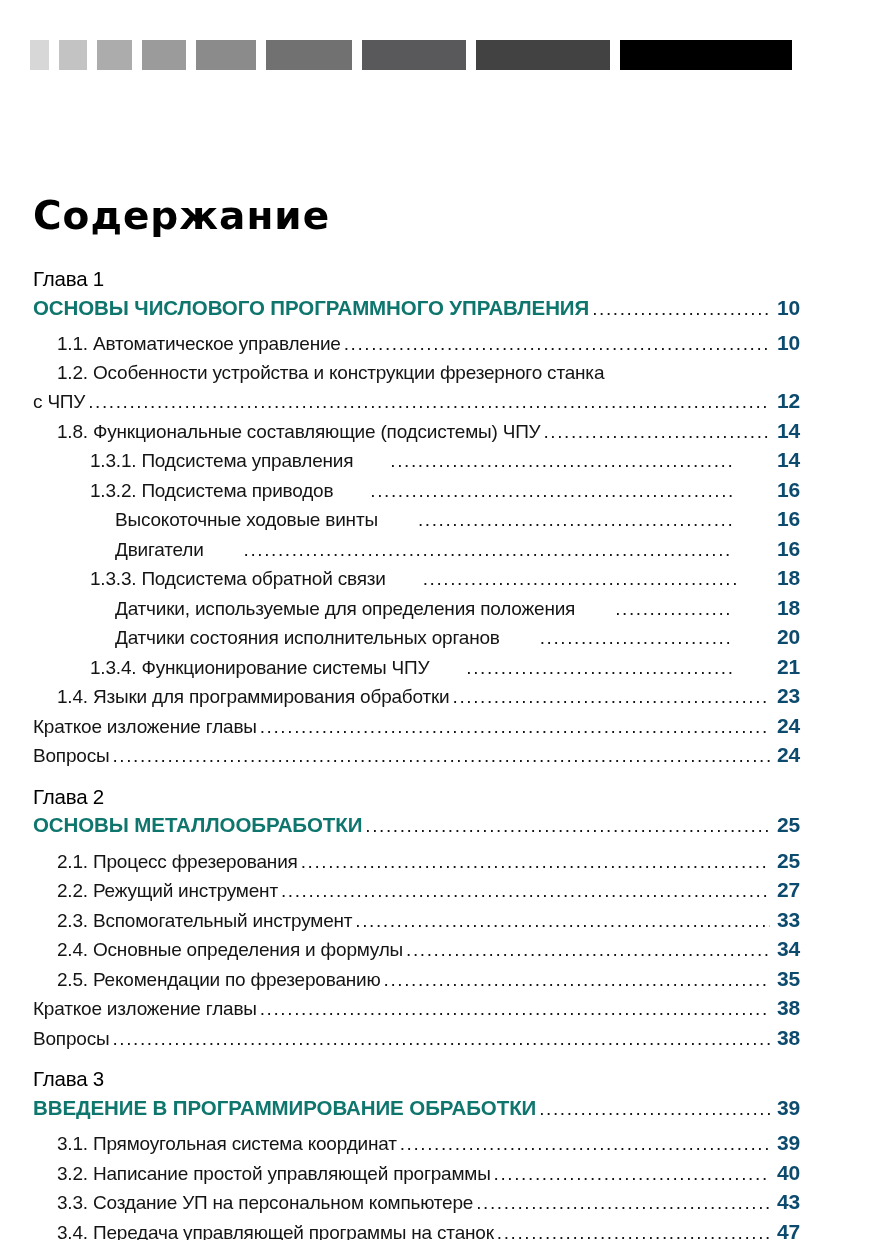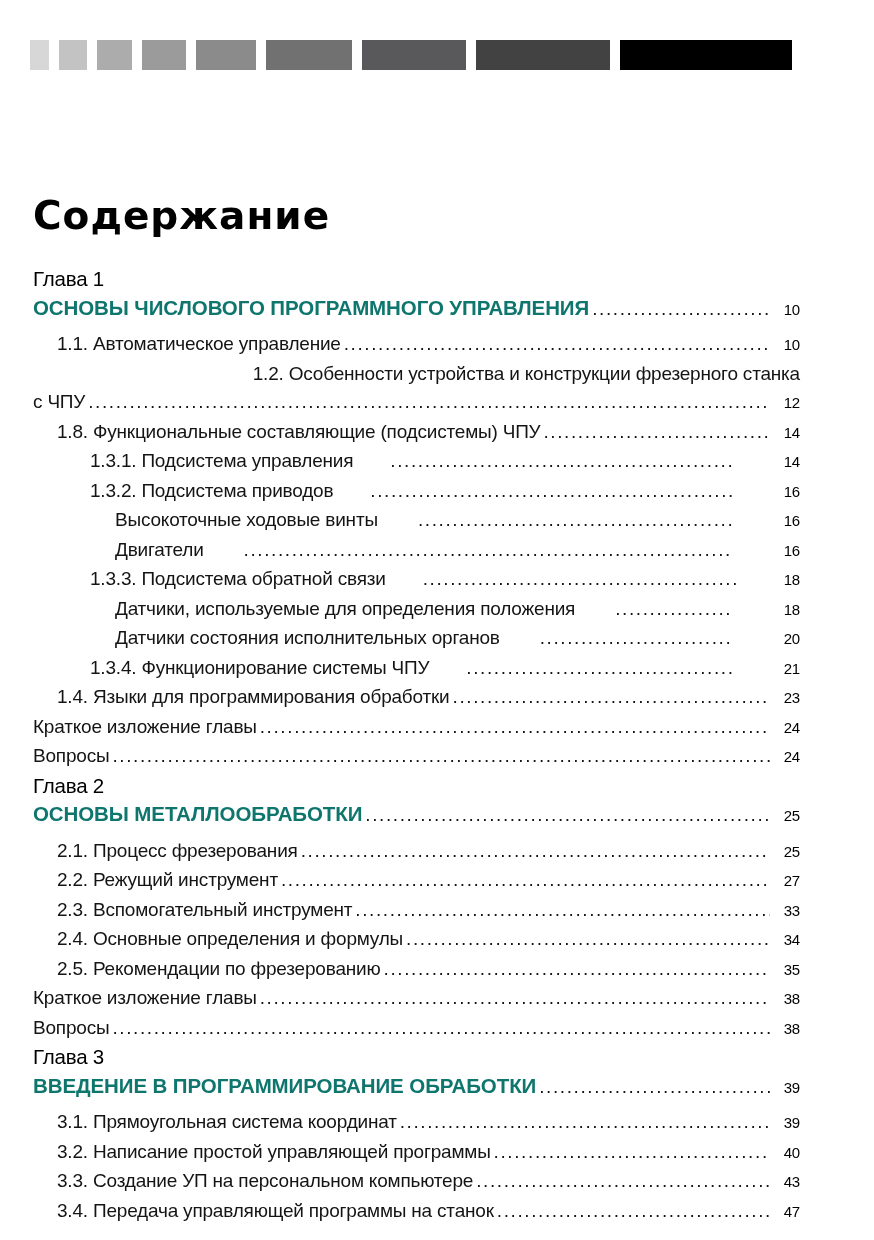--- a/index.html
+++ b/index.html
@@ -35,42 +35,42 @@
     font-weight: bold;
     font-size: 39px;
     line-height: 40px;
     letter-spacing: 1px;
     color: #000;
   }
 
   .toc { margin-top: 29px; }
 
   .chapter { margin-top: 0; }
-  .chapter + .chapter { }
+  .chapter + .chapter { margin-top: 12px; }
 
   .row {
     display: flex;
     align-items: baseline;
     line-height: 28.5px;
     font-size: 19px;
     letter-spacing: -0.2px;
   }
   .row .lbl { white-space: pre; flex: 0 0 auto; }
 
   .chapter-label { font-weight: normal; font-size: 20.5px; color: #000; }
   .chapter-title { margin-bottom: 6px; }
   .chapter-title .lbl {
     font-weight: bold;
     font-size: 20.5px;
     letter-spacing: -0.1px;
     color: #0f766e;
   }
 
   .l0 { padding-left: 0; }
-  .l1 { padding-left: 24px; justify-content: flex-end; }
+  .l1 { padding-left: 24px; }
   .l2 { padding-left: 57px; gap: 34px; }
   .l3 { padding-left: 82px; gap: 37px; }
 
   .dots {
     flex: 1 1 auto;
     overflow: hidden;
     white-space: nowrap;
     font-size: 19px;
     font-weight: normal;
     letter-spacing: 1.6px;
@@ -78,23 +78,23 @@
     color: #141414;
   }
   .dots::after {
     content: "..............................................................................................................................................................................................";
   }
   .page {
     flex: 0 0 auto;
     min-width: 24px;
     margin-left: 6px;
     text-align: right;
-    font-size: 15px;
-    font-weight: normal;
-    color: #000000;
+    font-size: 21px;
+    font-weight: bold;
+    color: #0c4a6e;
   }
 </style>
 </head>
 <body>
 
 <div class="grayscale-bar">
     <div class="seg" style="width: 19px; background: rgb(215, 215, 215);"></div>
     <div class="seg" style="width: 28px; background: rgb(195, 195, 195);"></div>
     <div class="seg" style="width: 35px; background: rgb(172, 172, 172);"></div>
     <div class="seg" style="width: 44px; background: rgb(155, 155, 155);"></div>

